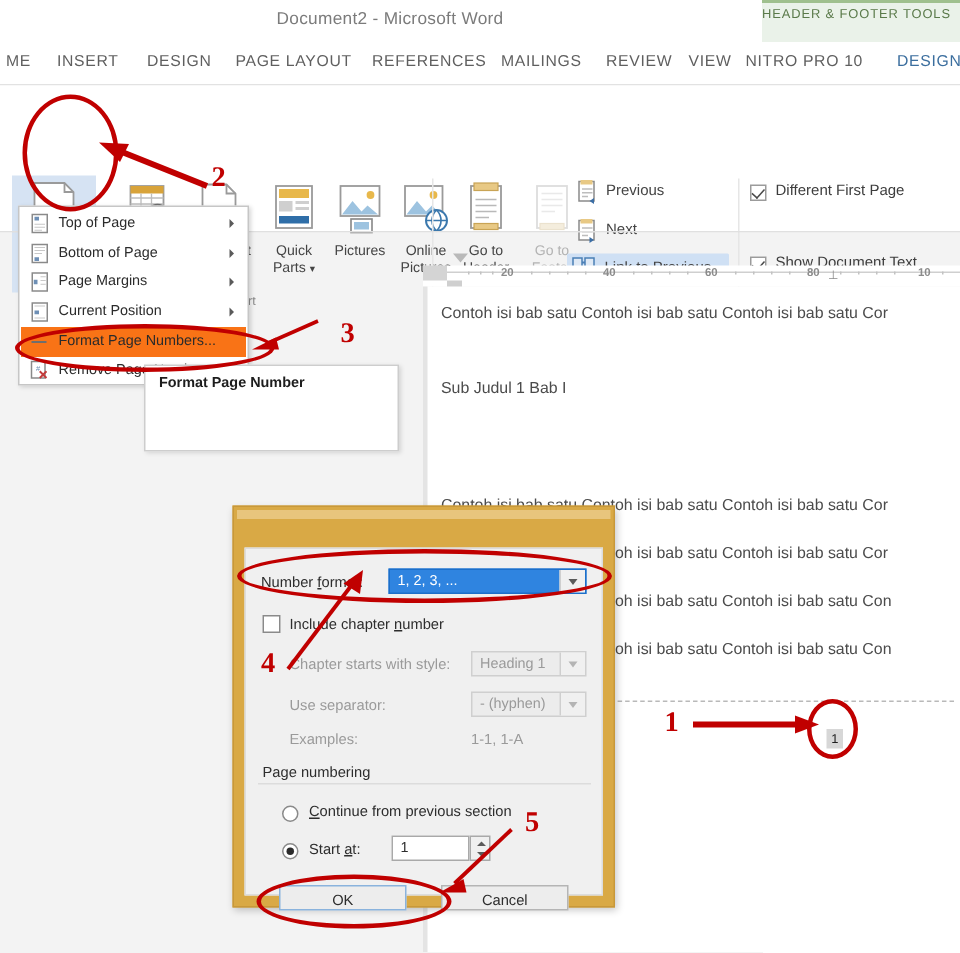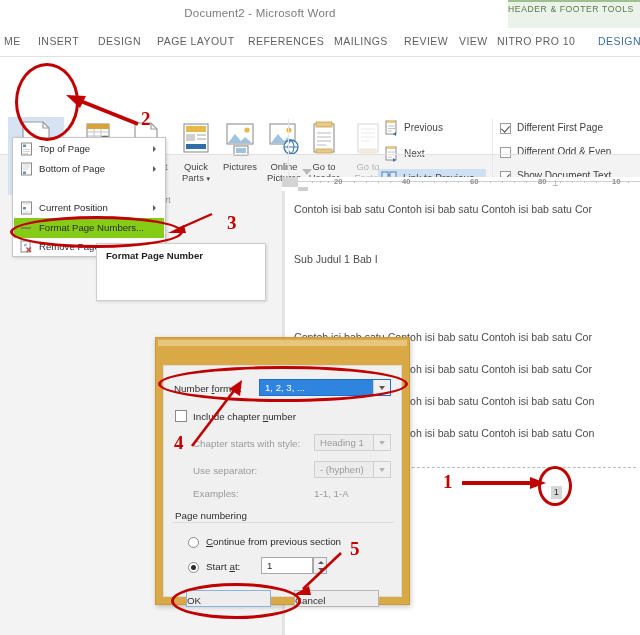--- a/index.html
+++ b/index.html
@@ -60,21 +60,21 @@
   }
   .optrow .t{position:absolute;left:17px;top:1px;font-size:10px;color:#3d3d3d;white-space:nowrap;}
 
   
   .menu{
     position:absolute;left:12px;top:137px;width:152px;height:118px;
     background:#fff;border:1px solid #c6c6c6;box-shadow:1px 1px 3px rgba(0,0,0,.16);
     z-index:20;
   }
   .mi{position:absolute;left:1px;width:150px;height:19.5px;cursor:default;}
-  .mi.hl{background:#84cc16;}
+  .mi.hl{background:#f97316;}
   .mi .mico{position:absolute;left:6px;top:3px;width:13px;height:14px;}
   .mi .mlbl{position:absolute;left:25px;top:4px;font-size:9.6px;color:#2b2b2b;white-space:nowrap;}
   .mi .marrow{
     position:absolute;right:8px;top:7px;width:0;height:0;
     border-left:3.4px solid #5a5a5a;border-top:3px solid transparent;border-bottom:3px solid transparent;
   }
   .mi-sep{position:absolute;left:6px;width:142px;height:1px;background:#e0e0e0;}
 
   
   .tooltip{
@@ -146,21 +146,21 @@
   .radio.on:after{content:"";position:absolute;left:2px;top:2px;width:5px;height:5px;border-radius:50%;background:#2b2b2b;}
   .grpbox-lbl{position:absolute;font-size:9.8px;color:#2d2d2d;background:#f0f0f0;padding:0 3px;white-space:nowrap;}
   .grpline{position:absolute;height:1px;background:#dcdcdc;}
   .spin-input{position:absolute;height:17px;background:#fff;border:1px solid #a9a9a9;box-sizing:border-box;}
   .spin-input .v{position:absolute;left:5px;top:2px;font-size:9.6px;color:#2d2d2d;}
   .spin{position:absolute;width:14px;height:17px;background:#f0f0f0;border:1px solid #a9a9a9;box-sizing:border-box;}
   .spin .up{position:absolute;left:4px;top:3px;width:0;height:0;border-bottom:3px solid #5a5a5a;border-left:3px solid transparent;border-right:3px solid transparent;}
   .spin .dn{position:absolute;left:4px;top:10px;width:0;height:0;border-top:3px solid #5a5a5a;border-left:3px solid transparent;border-right:3px solid transparent;}
   .dbtn{
     position:absolute;height:17px;background:#ededed;border:1px solid #b5b5b5;box-sizing:border-box;
-    font-size:9.8px;color:#2d2d2d;text-align:left;line-height:19px;cursor:default;
+    font-size:9.8px;color:#2d2d2d;text-align:center;line-height:19px;cursor:default;
   }
   .dbtn.def{border:1px solid #8ab3dd;}
   .ul{text-decoration:underline;}
 
   
   .ann{position:absolute;z-index:60;pointer-events:none;}
   .annnum{position:absolute;z-index:61;color:#c00000;font-weight:bold;font-size:19px;font-family:"Liberation Serif",serif;}
   .ellipse{position:absolute;border:3px solid #c00000;border-radius:50%;z-index:60;}
 </style>
 </head>
@@ -353,24 +353,20 @@
       </span>
       <span class="t" style="left:25px;top:4px">Link to Previous</span>
     </div>
 
     <div class="grp-div" style="left:492px"></div>
     <div class="grp-label" style="left:340px;width:110px">Navigation</div>
 
     <div class="optrow" style="top:64px;width:120px">
       <span class="cbx checked"></span>
       <span class="t">Different First Page</span>
-    </div>
-    <div class="optrow" style="top:88px;width:130px">
-      <span class="cbx"></span>
-      <span class="t">Different Odd &amp; Even</span>
     </div>
     <div class="optrow" style="top:112px;width:130px">
       <span class="cbx checked"></span>
       <span class="t">Show Document Text</span>
     </div>
     <div class="grp-label" style="left:500px;width:110px">Options</div>
   </div>
   <div class="ribbon-bottomline"></div>
 </div>
 
@@ -438,20 +434,31 @@
     <span class="mico">
       <svg width="13" height="14" viewBox="0 0 13 14">
           <rect x="1.5" y="1" width="10" height="12" fill="#fff" stroke="#8a8a8a" stroke-width="1"></rect>
           <rect x="3" y="9.5" width="3" height="2.5" fill="#6e8fb5"></rect>
           <path d="M3 3 h7 M3 5 h7 M3 7 h5" stroke="#c8c8c8" stroke-width=".8"></path>
         </svg>
     </span>
     <span class="mlbl">Bottom of Page</span>
     <span class="marrow"></span>
   </div>
+  <div class="mi" style="top:40px">
+    <span class="mico">
+      <svg width="13" height="14" viewBox="0 0 13 14">
+          <rect x="1.5" y="1" width="10" height="12" fill="#fff" stroke="#8a8a8a" stroke-width="1"></rect>
+          <rect x="2.5" y="5.5" width="2.5" height="3" fill="#6e8fb5"></rect>
+          <path d="M7 3.5 h3.5 M7 6 h3.5 M7 8.5 h3.5" stroke="#c8c8c8" stroke-width=".8"></path>
+        </svg>
+    </span>
+    <span class="mlbl">Page Margins</span>
+    <span class="marrow"></span>
+  </div>
   <div class="mi" style="top:59.5px">
     <span class="mico">
       <svg width="13" height="14" viewBox="0 0 13 14">
           <rect x="1.5" y="1" width="10" height="12" fill="#fff" stroke="#8a8a8a" stroke-width="1"></rect>
           <rect x="3" y="6" width="3" height="2.5" fill="#6e8fb5"></rect>
           <path d="M3 3 h7 M3 11 h7" stroke="#c8c8c8" stroke-width=".8"></path>
         </svg>
     </span>
     <span class="mlbl">Current Position</span>
     <span class="marrow"></span>

